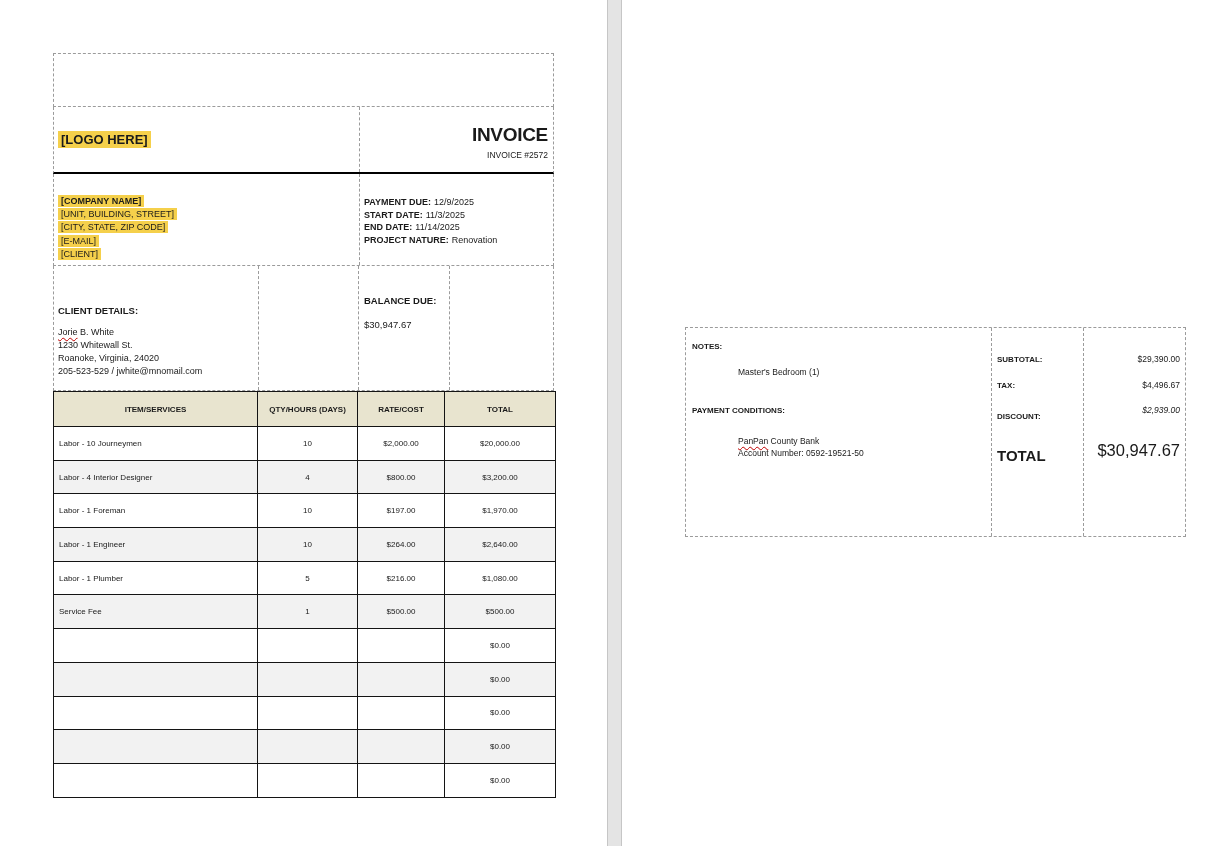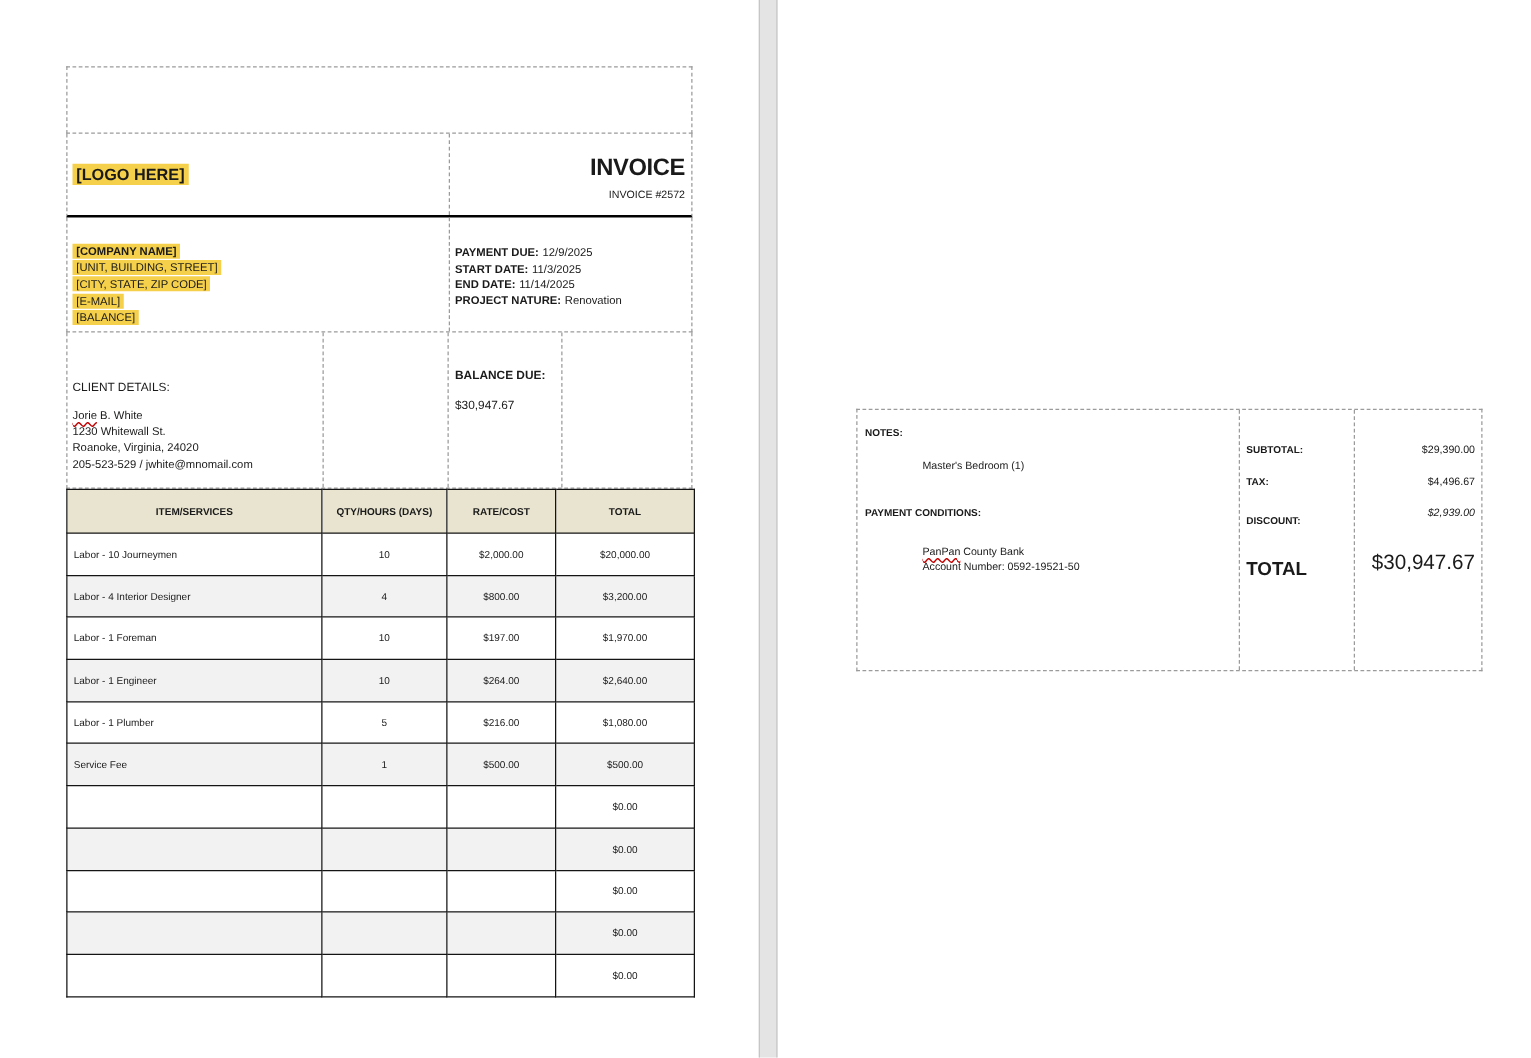--- a/index.html
+++ b/index.html
@@ -27,21 +27,21 @@
     text-underline-offset:2px;
   }
   
   .logo-text{position:absolute;left:4px;top:25px;font-size:13px;font-weight:bold;}
   .inv-title{position:absolute;right:5px;top:17px;font-size:19px;font-weight:bold;letter-spacing:-0.3px;}
   .inv-num{position:absolute;right:5px;top:43px;font-size:8.5px;}
   .company-block{position:absolute;left:4px;top:21px;font-size:9px;}
   .company-block .cline{height:13.2px;line-height:13.2px;}
   .meta-block{position:absolute;left:310px;top:22px;font-size:9px;line-height:12.6px;}
   .meta-block .v{margin-left:3px;}
-  .client-heading{position:absolute;left:4px;top:39px;font-size:9.5px;font-weight:normal;}
+  .client-heading{position:absolute;left:4px;top:39px;font-size:9.5px;font-weight:bold;}
   .client-lines{position:absolute;left:4px;top:60px;font-size:9px;line-height:13.1px;}
   .balance-label{position:absolute;left:310px;top:29px;font-size:9.5px;font-weight:bold;}
   .balance-value{position:absolute;left:310px;top:53px;font-size:9.5px;}
   
   table.t{position:absolute;border-collapse:collapse;table-layout:fixed;}
   .t th,.t td{
     border:1px solid #141414;box-sizing:border-box;overflow:hidden;
     font-size:8px;text-align:center;vertical-align:middle;padding:0 2px;
     white-space:nowrap;
   }
@@ -74,21 +74,21 @@
     <div class="inv-num">INVOICE #2572</div>
   </div>
 
   <div class="box noTop" style="left:53px;top:174px;width:501px;height:92px;">
     <div class="vdiv" style="left:305px;"></div>
     <div class="company-block">
       <div class="cline"><span class="hl b">[COMPANY NAME]</span></div>
       <div class="cline"><span class="hl">[UNIT, BUILDING, STREET]</span></div>
       <div class="cline"><span class="hl">[CITY, STATE, ZIP CODE]</span></div>
       <div class="cline"><span class="hl">[E-MAIL]</span></div>
-      <div class="cline"><span class="hl">[BALANCE]</span></div>
+      <div class="cline"><span class="hl">[CLIENT]</span></div>
     </div>
     <div class="meta-block">
       <div><span class="b">PAYMENT DUE:</span><span class="v">12/9/2025</span></div>
       <div><span class="b">START DATE:</span><span class="v">11/3/2025</span></div>
       <div><span class="b">END DATE:</span><span class="v">11/14/2025</span></div>
       <div><span class="b">PROJECT NATURE:</span><span class="v">Renovation</span></div>
     </div>
   </div>
 
   <div class="box noTop" style="left:53px;top:266px;width:501px;height:125px;">

